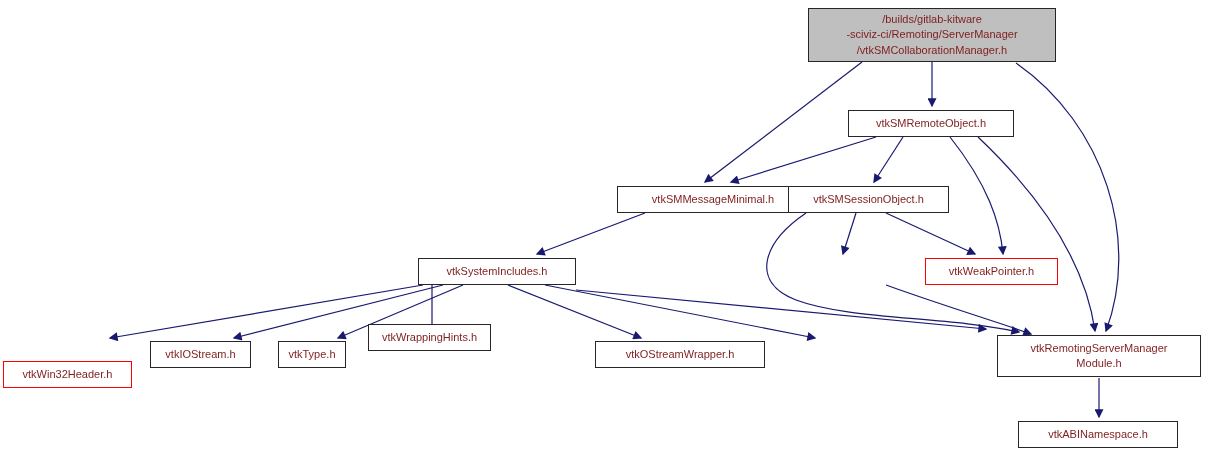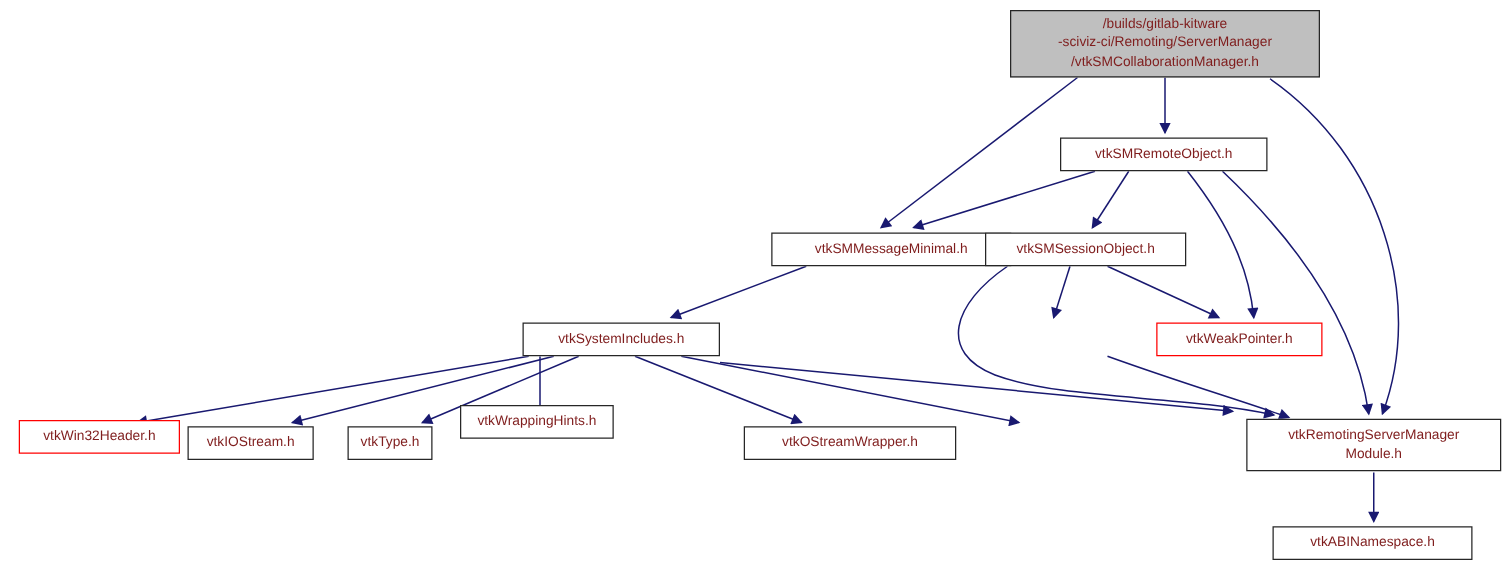--- a/index.html
+++ b/index.html
@@ -54,21 +54,21 @@
 
   <div class="node" style="left:573px;top:186px;width:192px;height:27px;margin-left:44px;">vtkSMMessageMinimal.h</div>
 
   <div class="node" style="left:788px;top:186px;width:161px;height:27px;">vtkSMSessionObject.h</div>
 
   <div class="node" style="left:418px;top:258px;width:158px;height:27px;">vtkSystemIncludes.h</div>
 
 
   <div class="node red" style="left:925px;top:258px;width:133px;height:27px;">vtkWeakPointer.h</div>
 
-  <div class="node red" style="left:3px;top:336px;width:129px;height:27px;margin-left:12px;">vtkWin32Header.h</div>
+  <div class="node red" style="left:3px;top:361px;width:129px;height:27px;">vtkWin32Header.h</div>
 
   <div class="node" style="left:150px;top:341px;width:101px;height:27px;">vtkIOStream.h</div>
 
   <div class="node" style="left:278px;top:341px;width:68px;height:27px;">vtkType.h</div>
 
   <div class="node" style="left:368px;top:324px;width:123px;height:27px;">vtkWrappingHints.h</div>
 
   <div class="node" style="left:595px;top:341px;width:170px;height:27px;">vtkOStreamWrapper.h</div>
 
 

